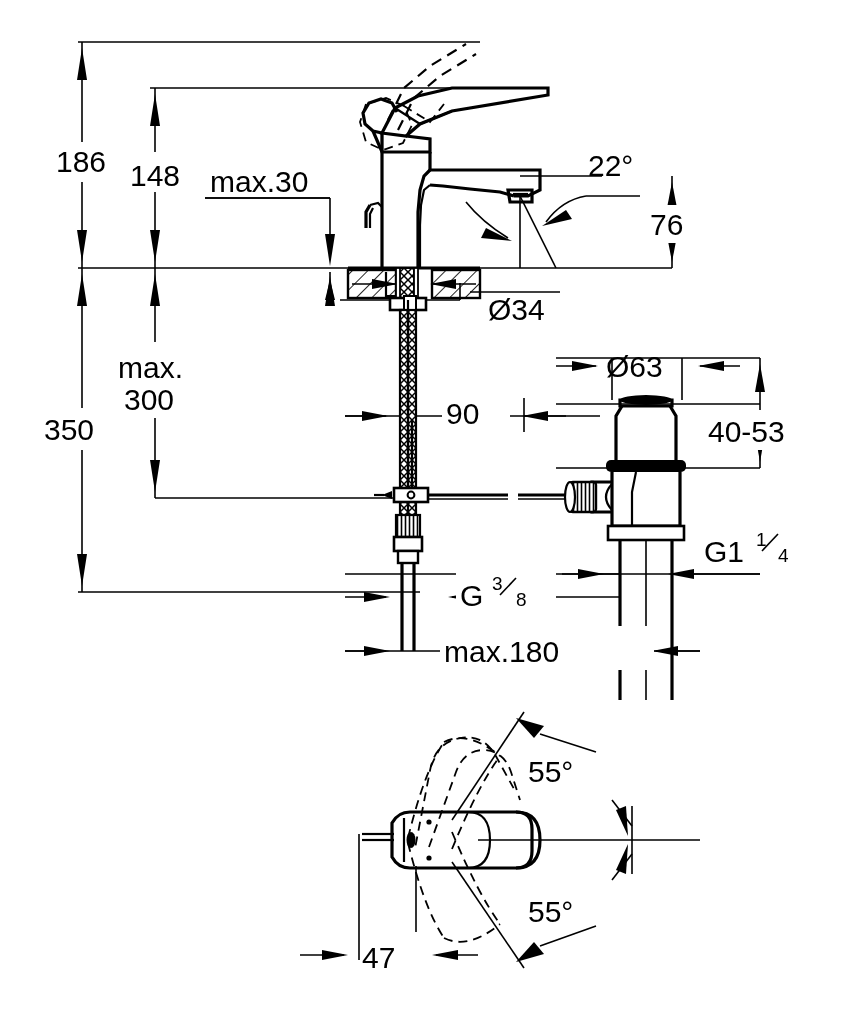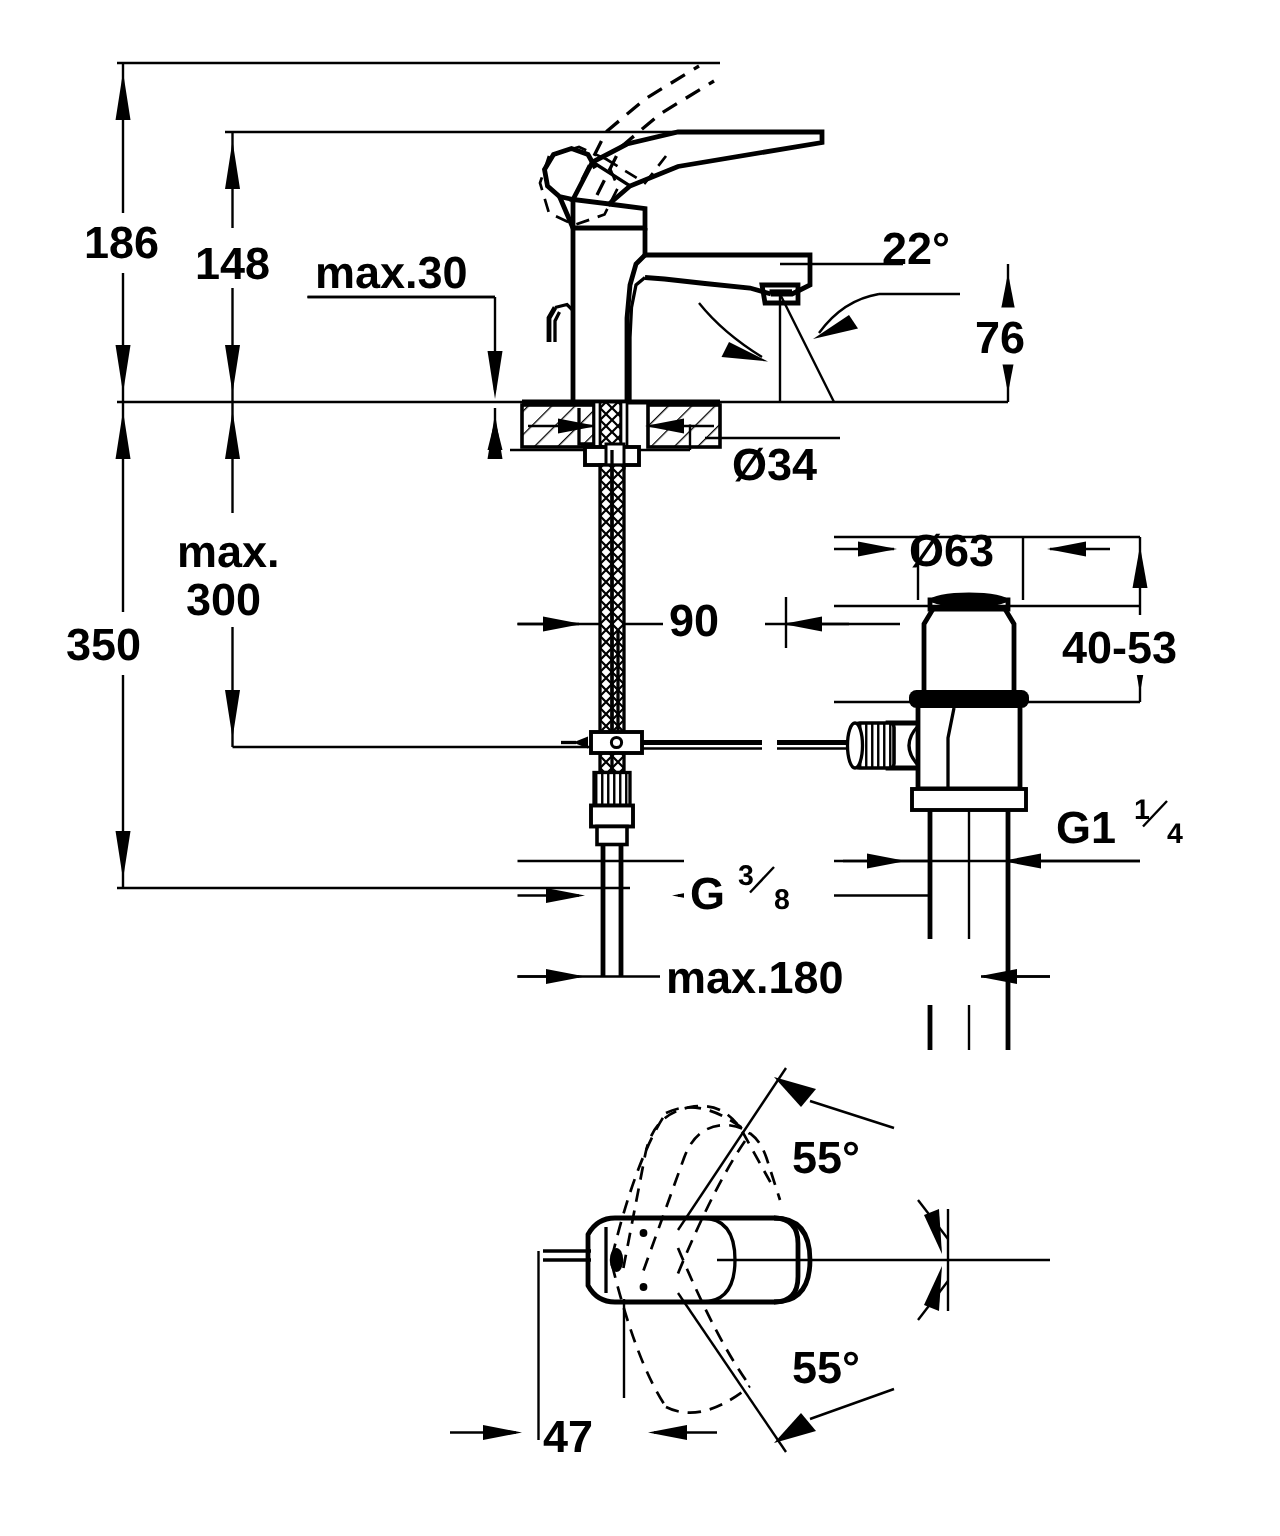--- a/index.html
+++ b/index.html
@@ -4,21 +4,21 @@
 <title>Faucet Technical Drawing</title>
 <style>
   html,body{margin:0;padding:0;background:#ffffff;}
   body{
     width:853px;height:1024px;
     font-family:"Liberation Sans",sans-serif;
     color:#000000;
     overflow:hidden;
     position:relative;
   }
-  #sheet{position:absolute;left:0;top:0;width:853px;height:1024px;font-weight:bold;}
+  #sheet{position:absolute;left:0;top:0;width:853px;height:1024px;}
   svg{display:block;}
   text{font-family:"Liberation Sans",sans-serif;fill:#000;}
   .dimtext{font-size:30px;}
   .frac-num{font-size:19px;}
   .frac-den{font-size:19px;}
   .ln{stroke:#000;fill:none;}
   .thin{stroke-width:1.6;}
   .thick{stroke-width:3.2;}
   .med{stroke-width:2.2;}
   .dash{stroke-dasharray:11 7;stroke-width:2.2;}

